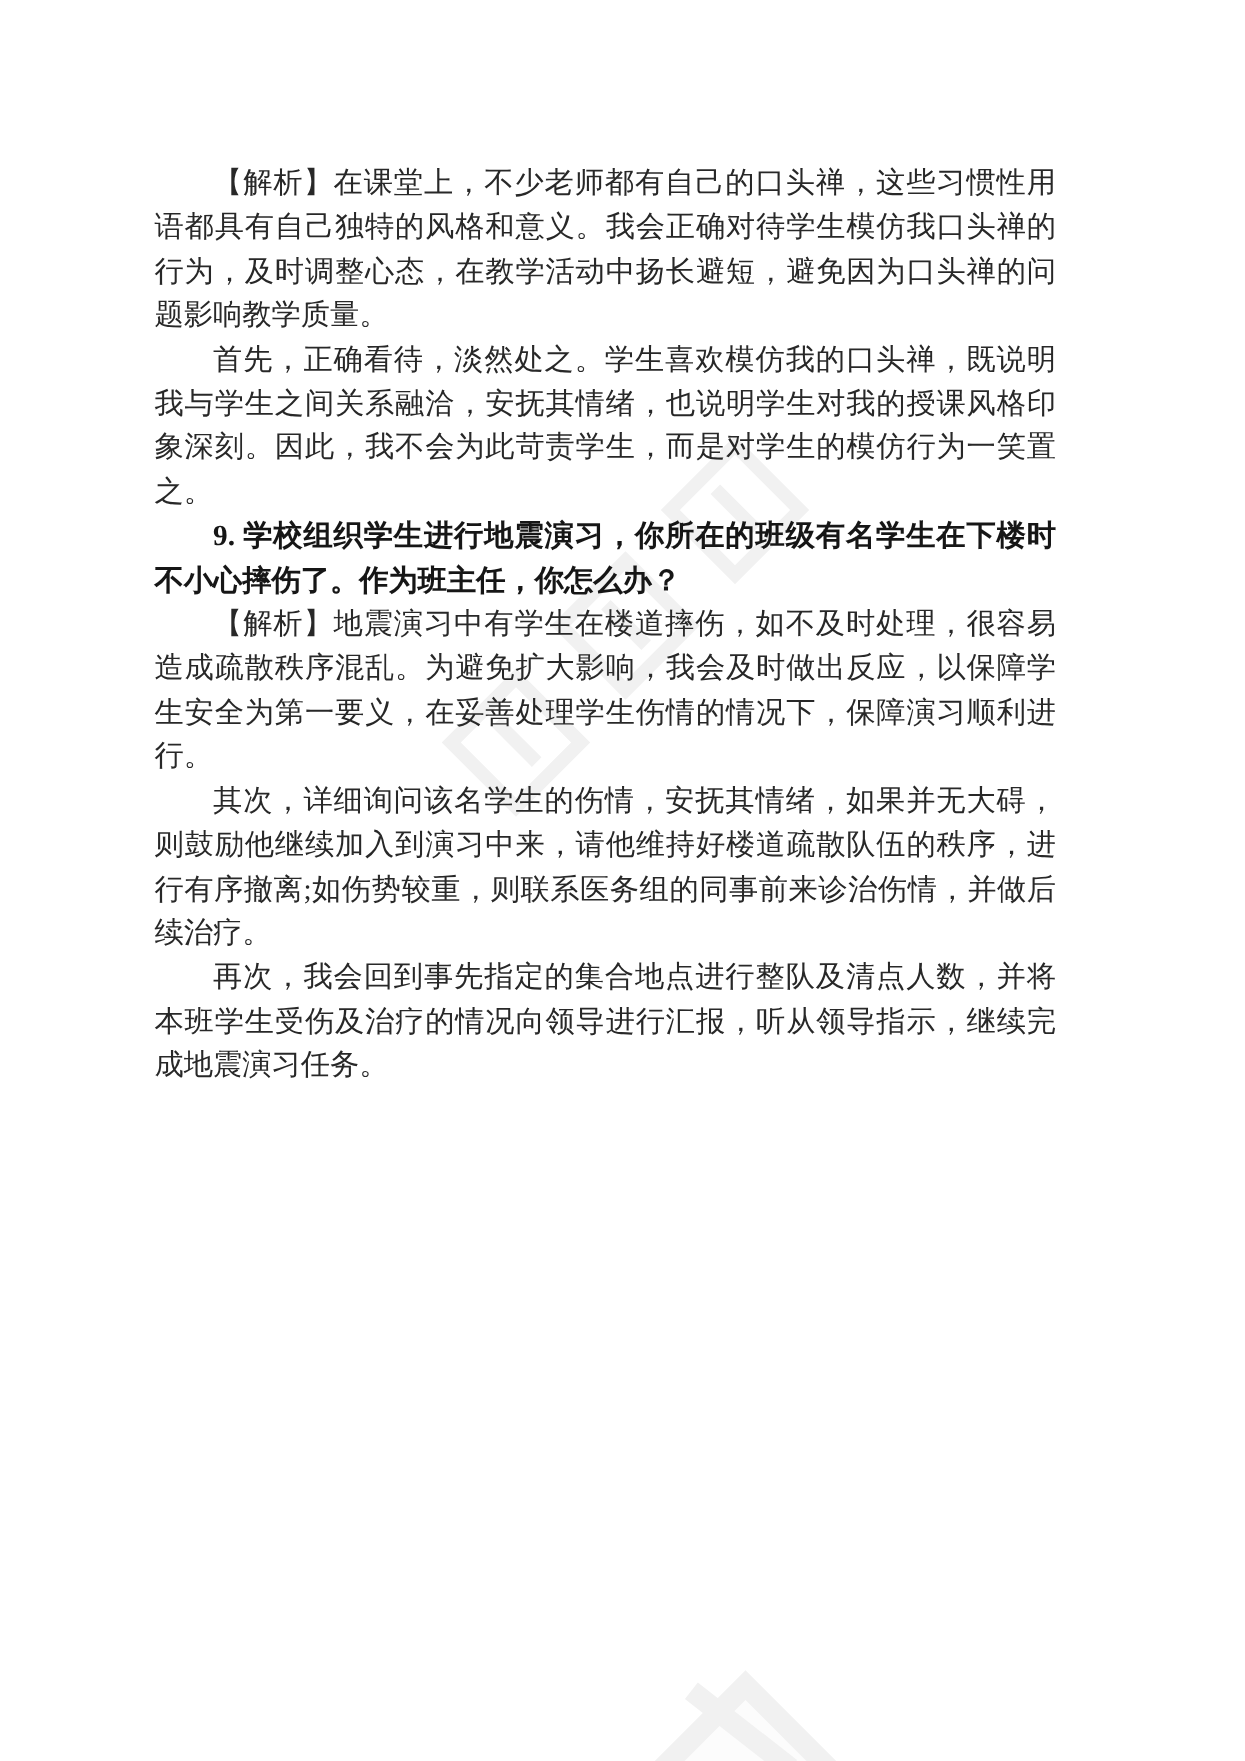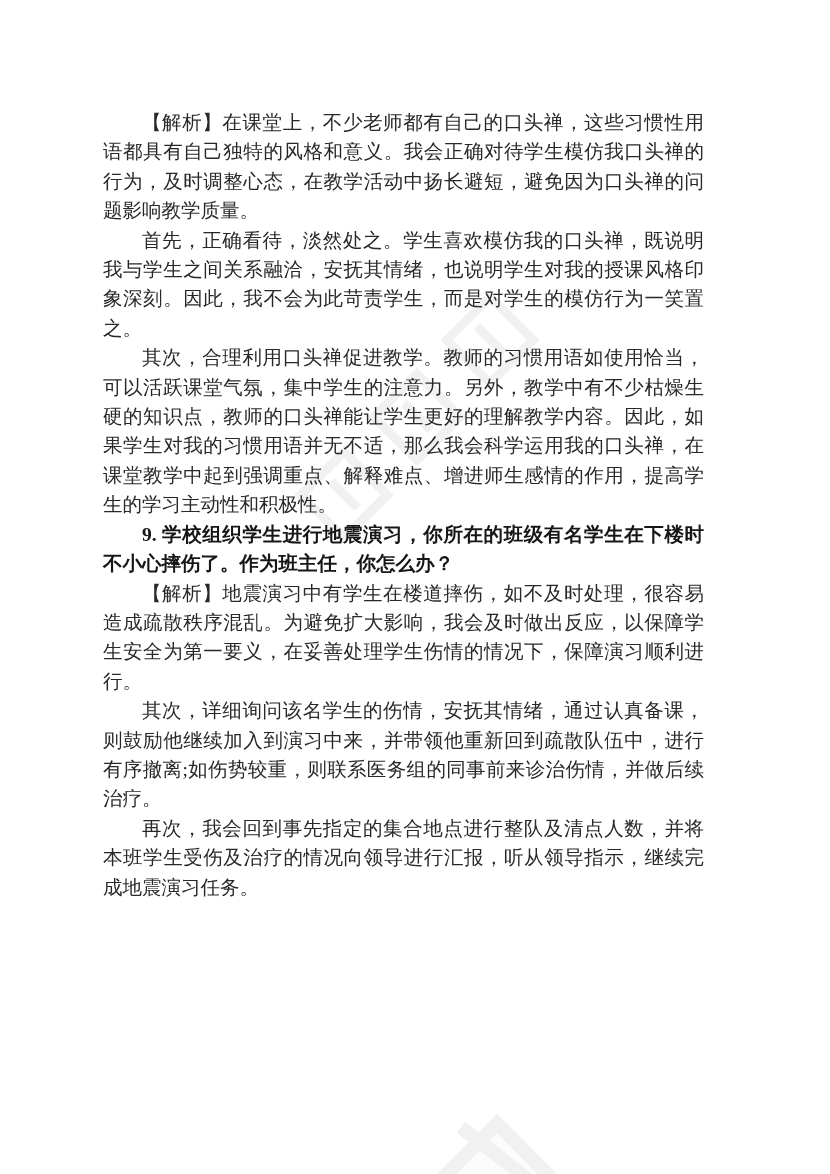--- a/index.html
+++ b/index.html
@@ -88,21 +88,20 @@
     <div class="wm-glyph" style="left:455px; top:305px;"></div>
     <div class="wm-glyph" style="left:382px; top:382px;"></div>
     <div class="wm-glyph" style="left:309px; top:460px;"></div>
     <div class="wm-diamond"></div>
     <div class="wm-diamond-bar"></div>
   </div>
 
   <div class="content">
     <p class="analysis">【解析】在课堂上，不少老师都有自己的口头禅，这些习惯性用语都具有自己独特的风格和意义。我会正确对待学生模仿我口头禅的行为，及时调整心态，在教学活动中扬长避短，避免因为口头禅的问题影响教学质量。</p>
     <p class="body">首先，正确看待，淡然处之。学生喜欢模仿我的口头禅，既说明我与学生之间关系融洽，安抚其情绪，也说明学生对我的授课风格印象深刻。因此，我不会为此苛责学生，而是对学生的模仿行为一笑置之。</p>
-    <p class="body">其次，合理利用口头禅促进教学。教师的习惯用语如使用恰当，可以活跃课堂气氛，集中学生的注意力。另外，教学中有不少枯燥生硬的知识点，教师的口头禅能让学生更好的理解教学内容。因此，如果学生对我的习惯用语并无不适，那么我会科学运用我的口头禅，在课堂教学中起到强调重点、解释难点、增进师生感情的作用，提高学生的学习主动性和积极性。</p>
     <p class="question">9. 学校组织学生进行地震演习，你所在的班级有名学生在下楼时不小心摔伤了。作为班主任，你怎么办？</p>
     <p class="analysis">【解析】地震演习中有学生在楼道摔伤，如不及时处理，很容易造成疏散秩序混乱。为避免扩大影响，我会及时做出反应，以保障学生安全为第一要义，在妥善处理学生伤情的情况下，保障演习顺利进行。</p>
-    <p class="body">其次，详细询问该名学生的伤情，安抚其情绪，通过认真备课，则鼓励他继续加入到演习中来，并带领他重新回到疏散队伍中，进行有序撤离;如伤势较重，则联系医务组的同事前来诊治伤情，并做后续治疗。</p>
+    <p class="body">其次，详细询问该名学生的伤情，安抚其情绪，如果并无大碍，则鼓励他继续加入到演习中来，请他维持好楼道疏散队伍的秩序，进行有序撤离;如伤势较重，则联系医务组的同事前来诊治伤情，并做后续治疗。</p>
     <p class="body">再次，我会回到事先指定的集合地点进行整队及清点人数，并将本班学生受伤及治疗的情况向领导进行汇报，听从领导指示，继续完成地震演习任务。</p>
 
   </div>
 
 </div>
 
 </body></html>

